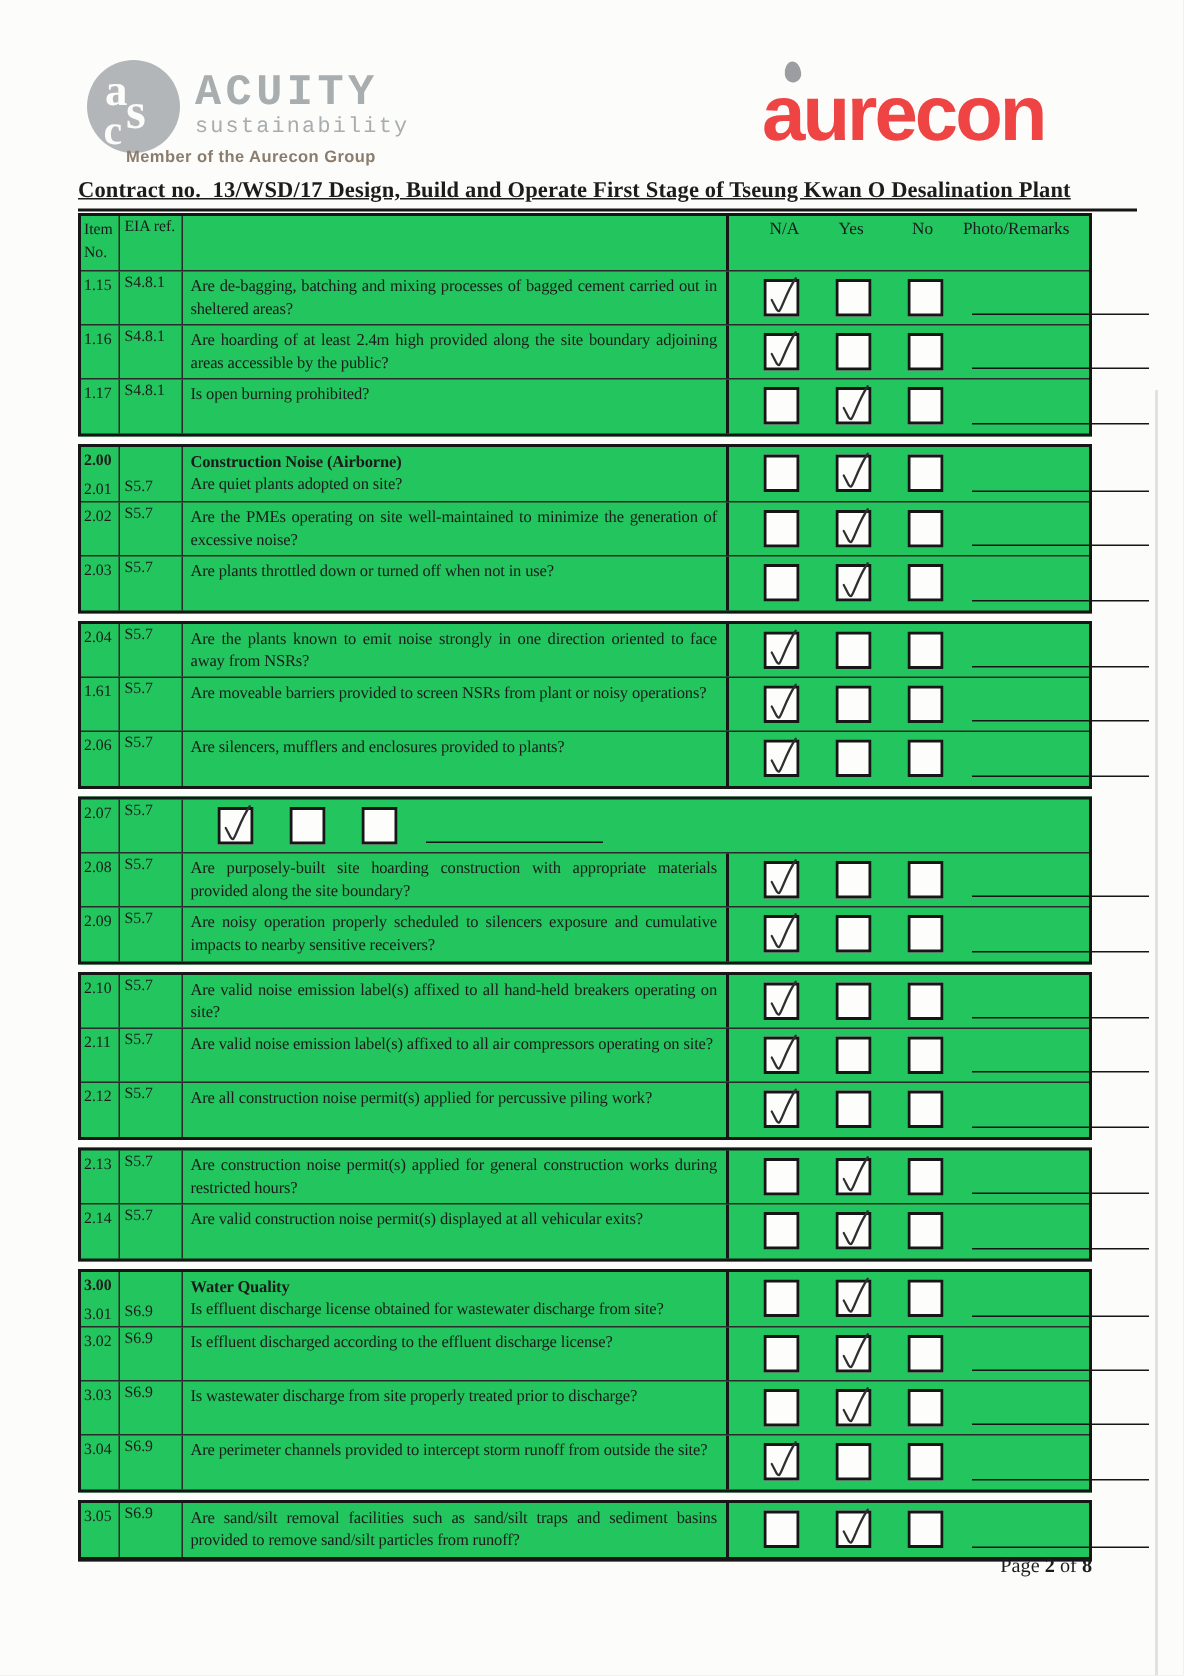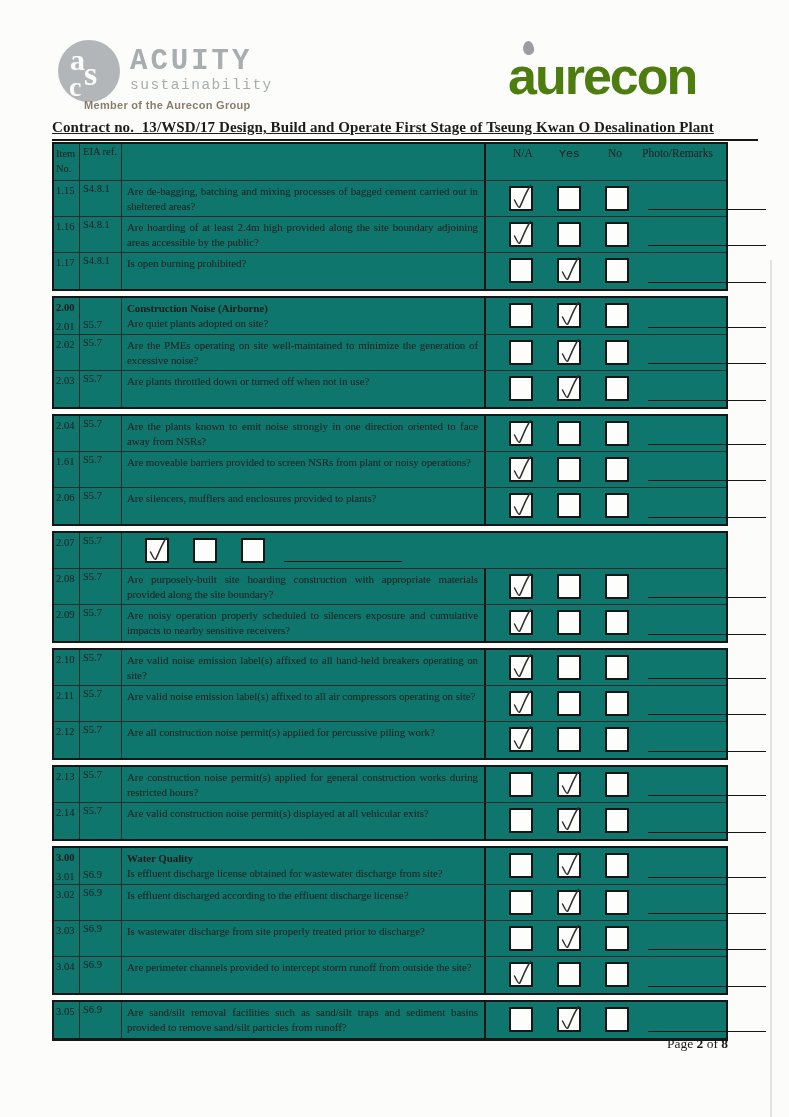--- a/index.html
+++ b/index.html
@@ -10,51 +10,51 @@
   }
   
   .acuity{position:absolute;left:56px;top:38px;display:flex;align-items:flex-start;}
   .acuity-mark{width:66px;height:66px;}
   .acuity-text{margin-left:8px;margin-top:10px;font-family:Liberation Mono, monospace;}
   .acuity-name{font-size:29px;font-weight:bold;letter-spacing:3px;color:#a8adaf;line-height:28px;}
   .acuity-sub{font-size:14.5px;letter-spacing:1.5px;color:#a8adaf;text-align:left;margin-top:1px;}
   .acuity-member{position:absolute;left:84px;top:99px;font-family:"Liberation Sans",sans-serif;
     font-size:11px;font-weight:bold;color:#8b7d6d;letter-spacing:.3px;}
   .aurecon{position:absolute;left:508px;top:50px;font-family:"Liberation Sans",sans-serif;
-    font-size:52px;font-weight:bold;letter-spacing:-2px;color:#4d7c0f;line-height:52px;}
+    font-size:52px;font-weight:bold;letter-spacing:-2px;color:#ef4444;line-height:52px;}
   .droplet{position:absolute;left:15px;top:-9px;width:11px;height:14px;background:#9b9da0;
     border-radius:55% 45% 50% 50% / 60% 60% 42% 42%;transform:rotate(-8deg);}
   
   .title{position:absolute;left:52px;top:119px;width:706px;
     font-size:15px;font-weight:bold;border-bottom:2px solid #161616;padding-bottom:3px;
     white-space:pre-wrap;letter-spacing:.1px;text-decoration:underline;}
   
   .table-wrap{position:absolute;left:52px;top:142px;width:676px;}
-  .block{border:2px solid #161616;background:#0f766e;margin-bottom:5px;box-sizing:border-box;}
+  .block{border:2px solid #161616;background:#22c55e;margin-bottom:5px;box-sizing:border-box;}
   .block:last-child{border-bottom-width:3px;}
   .row{display:flex;min-height:36px;border-bottom:1px solid #2b2b2b;box-sizing:border-box;}
   .row:last-child{border-bottom:none;}
   .cell{box-sizing:border-box;}
   .c-item{width:26px;border-right:1px solid #2b2b2b;font-size:10.5px;padding:2px 1px 0 2px;}
   .c-ref{width:42px;border-right:1px solid #2b2b2b;font-size:10.5px;padding:2px 1px 0 3px;}
   .c-q{flex:1;border-right:2px solid #161616;font-size:11px;line-height:15px;
     padding:3px 6px 2px 5px;text-align:justify;letter-spacing:-.1px;}
   .section-heading{font-weight:bold;text-align:left;}
   .c-checks{width:240px;position:relative;overflow:visible;}
   .box{position:absolute;top:50%;margin-top:-13px;width:20px;height:21px;
     border:2.5px solid #161616;background:#fdfdfb;}
   .box-na{left:23px;}.box-yes{left:71px;}.box-no{left:119px;}
   .tick{position:absolute;left:-1px;top:-6px;width:24px;height:30px;overflow:visible;}
   .tick path{fill:none;stroke:#2f2f33;stroke-width:1.5px;stroke-linecap:round;}
   .remark-line{position:absolute;left:162px;bottom:6px;width:118px;border-bottom:1.6px solid #161616;}
   
   .header-row{min-height:37px;}
   .header-row .c-item div{line-height:15px;}
   .h-label{position:absolute;top:3px;font-size:11.5px;}
-  .h-na{left:27px;}.h-yes{left:73px;font-family:Liberation Mono, monospace;}.h-no{left:122px;}.h-photo{left:156px;}
+  .h-na{left:27px;}.h-yes{left:73px;}.h-no{left:122px;}.h-photo{left:156px;}
   
   .item-main{line-height:15px;}
   .item-sub{line-height:15px;margin-top:4px;}
   .section-row .item-main{font-weight:bold;}
   .section-row .c-ref .ref-text{margin-top:19px;}
   
   .footer{position:absolute;left:52px;top:1036px;width:676px;text-align:right;font-size:13.5px;}
   .footer .b{font-weight:bold;}
   
   .scan-edge{position:absolute;right:17px;top:260px;bottom:0;width:2px;background:#dcdad5;opacity:.75;}

